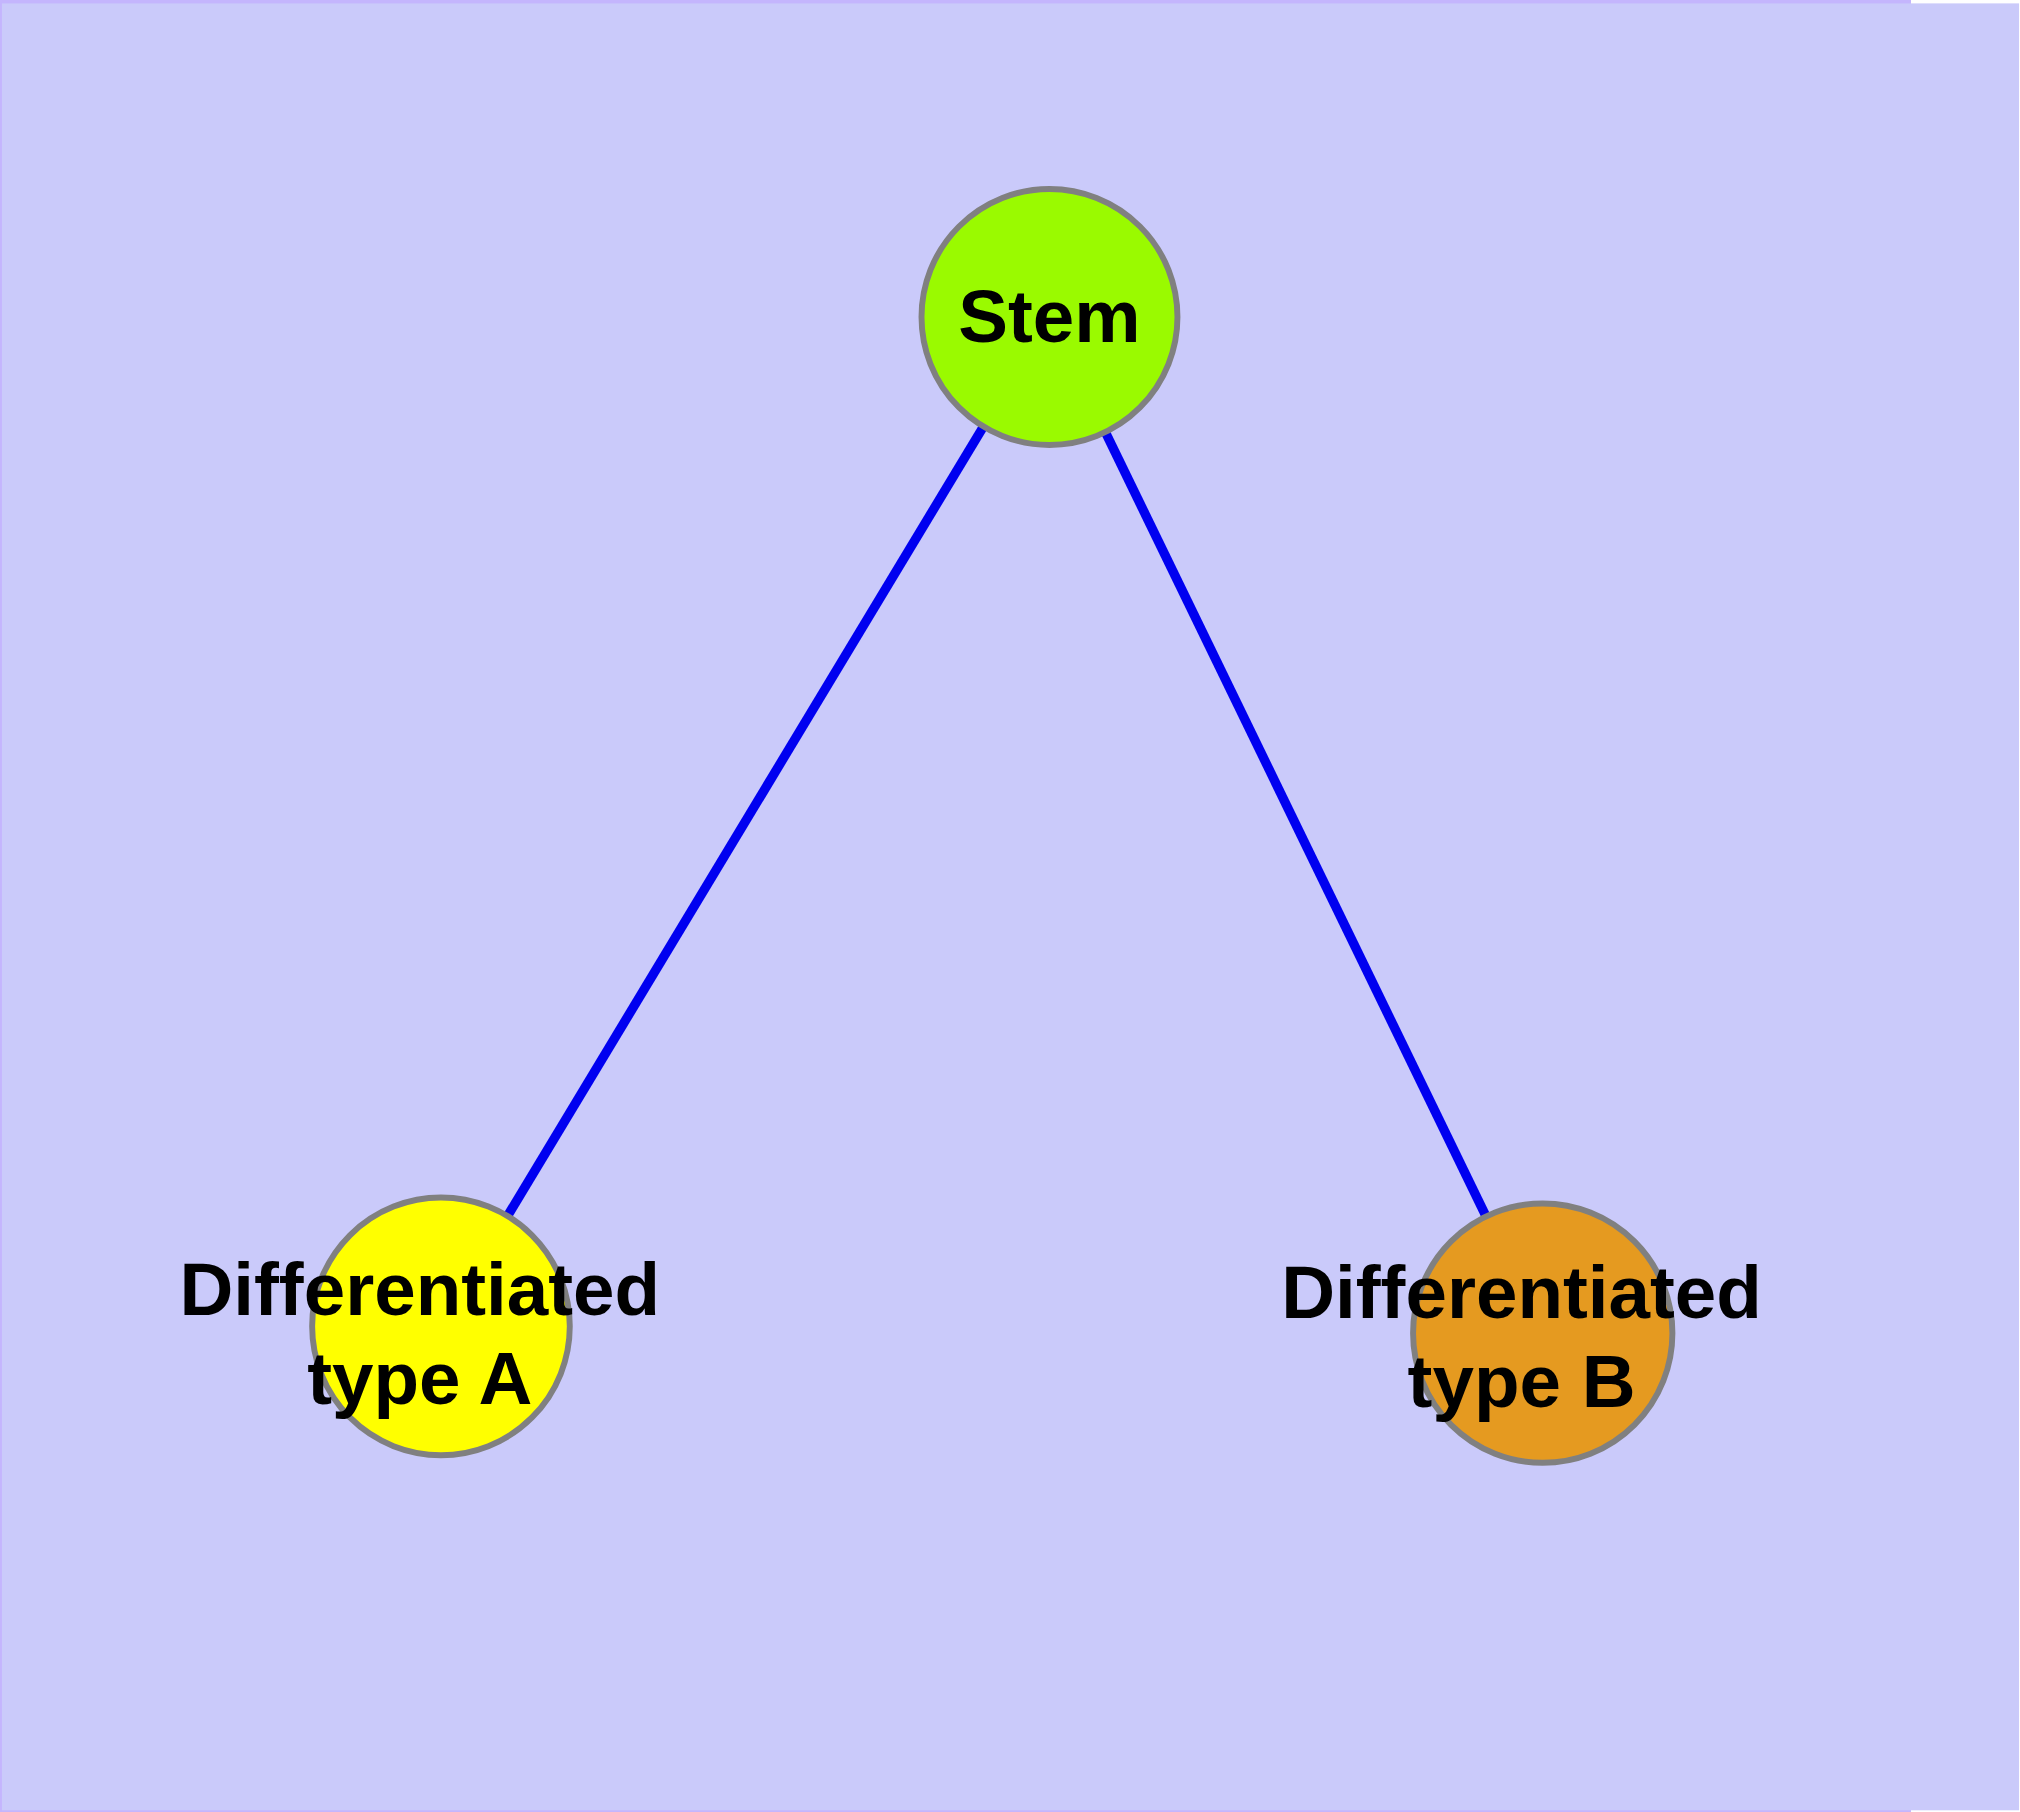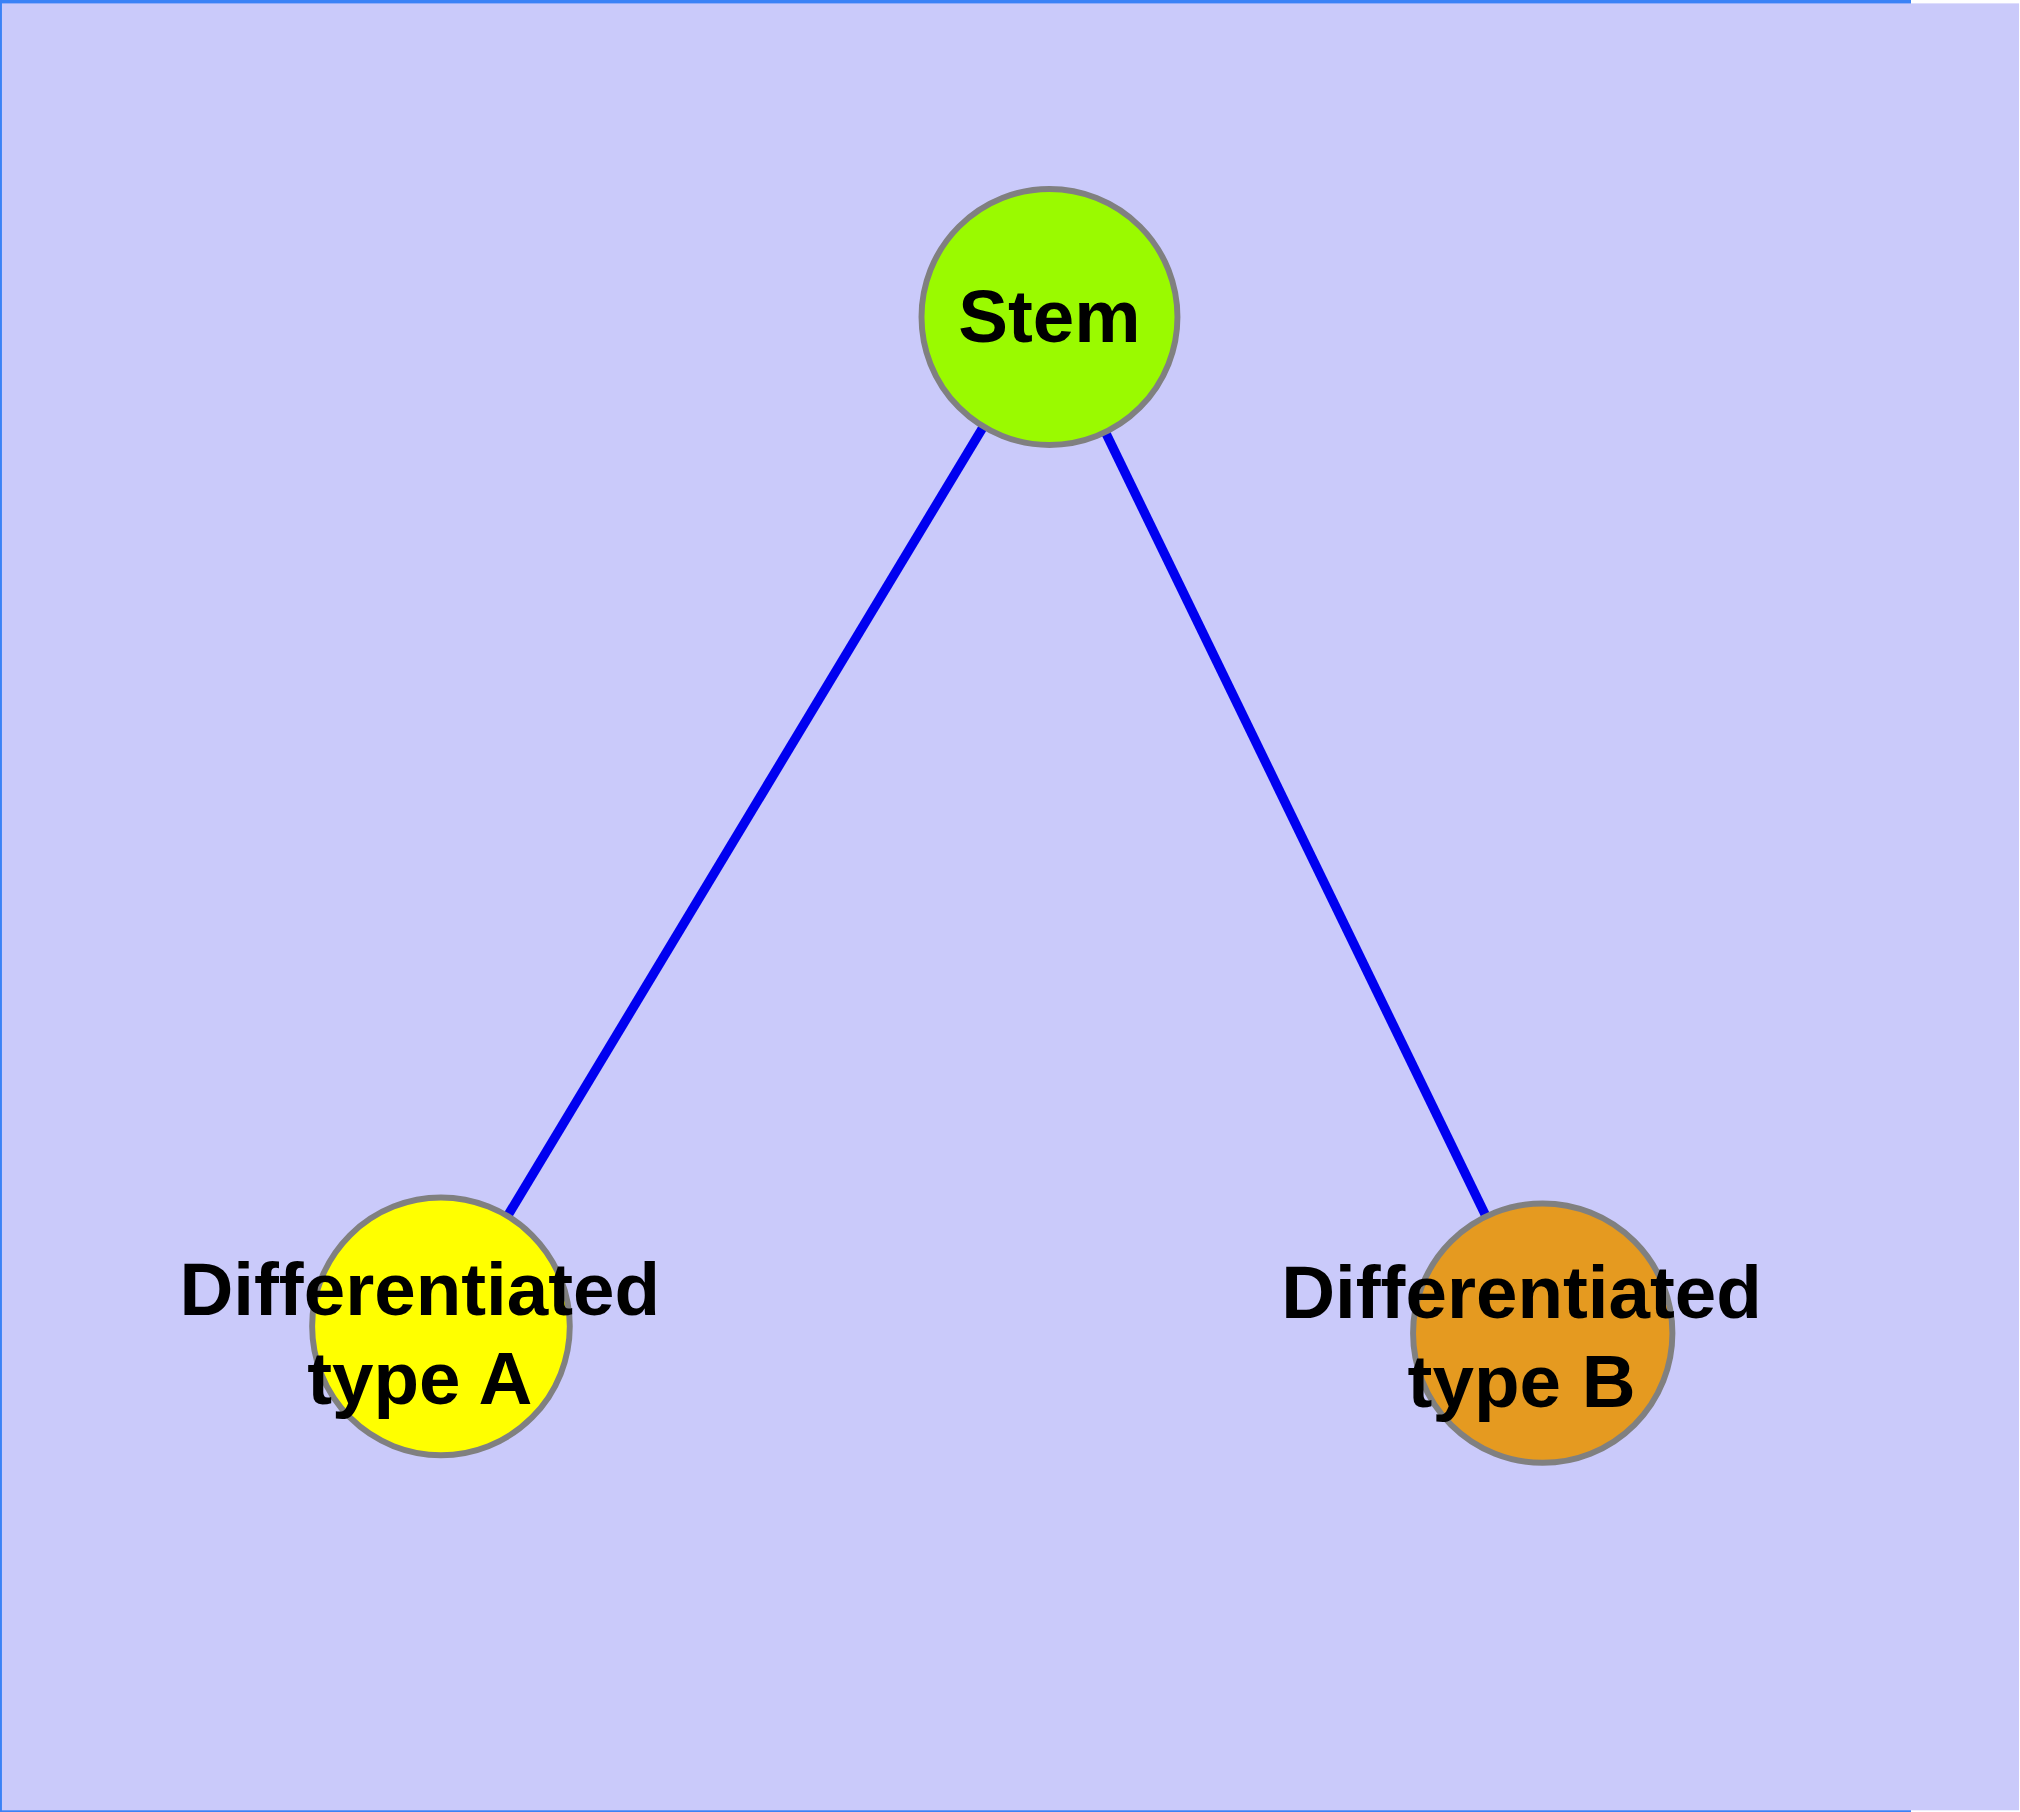--- a/index.html
+++ b/index.html
@@ -4,21 +4,21 @@
 <style>
   html, body {
     margin: 0;
     padding: 0;
     background: #ffffff;
   }
   .diagram-wrap {
     width: 1911px;
     height: 1812px;
     position: relative;
-    background: #3b82f6;
+    background: #c4b5fd;
   }
   svg.graph {
     display: block;
     width: 2021px;
     height: 1812px;
   }
   .edge {
     stroke-width: 11px;
     fill: none;
     stroke-linecap: butt;

